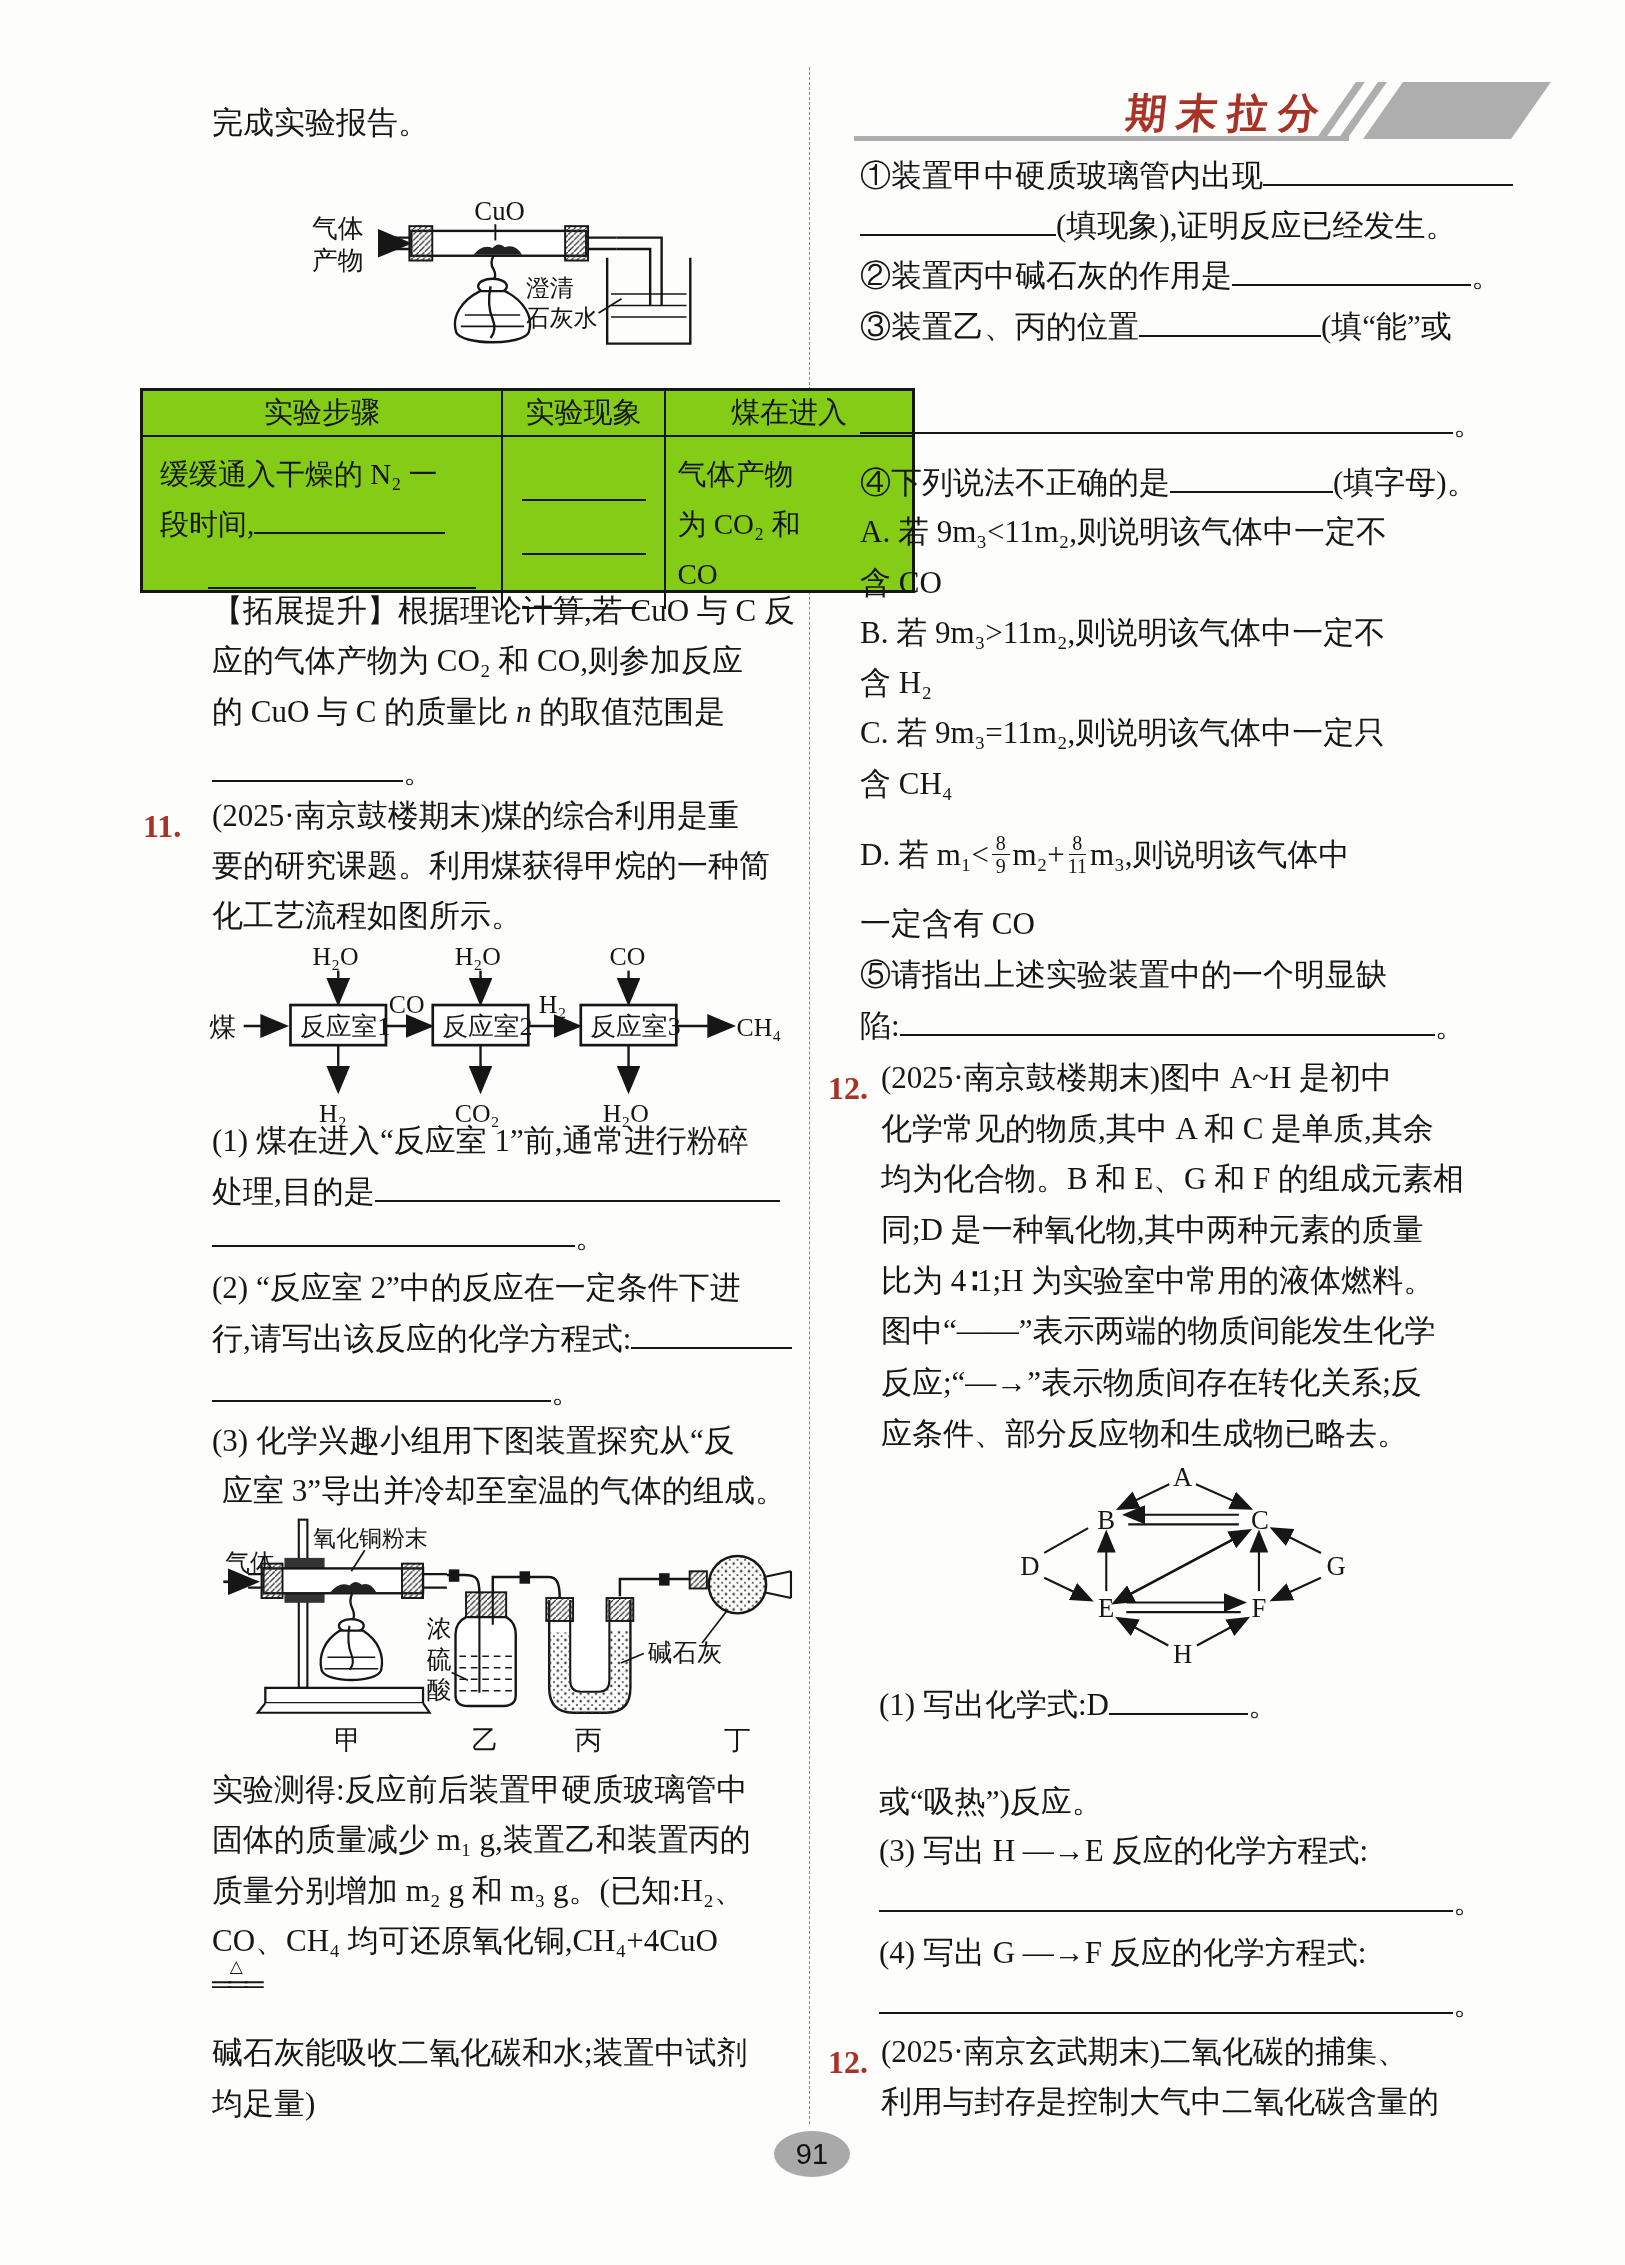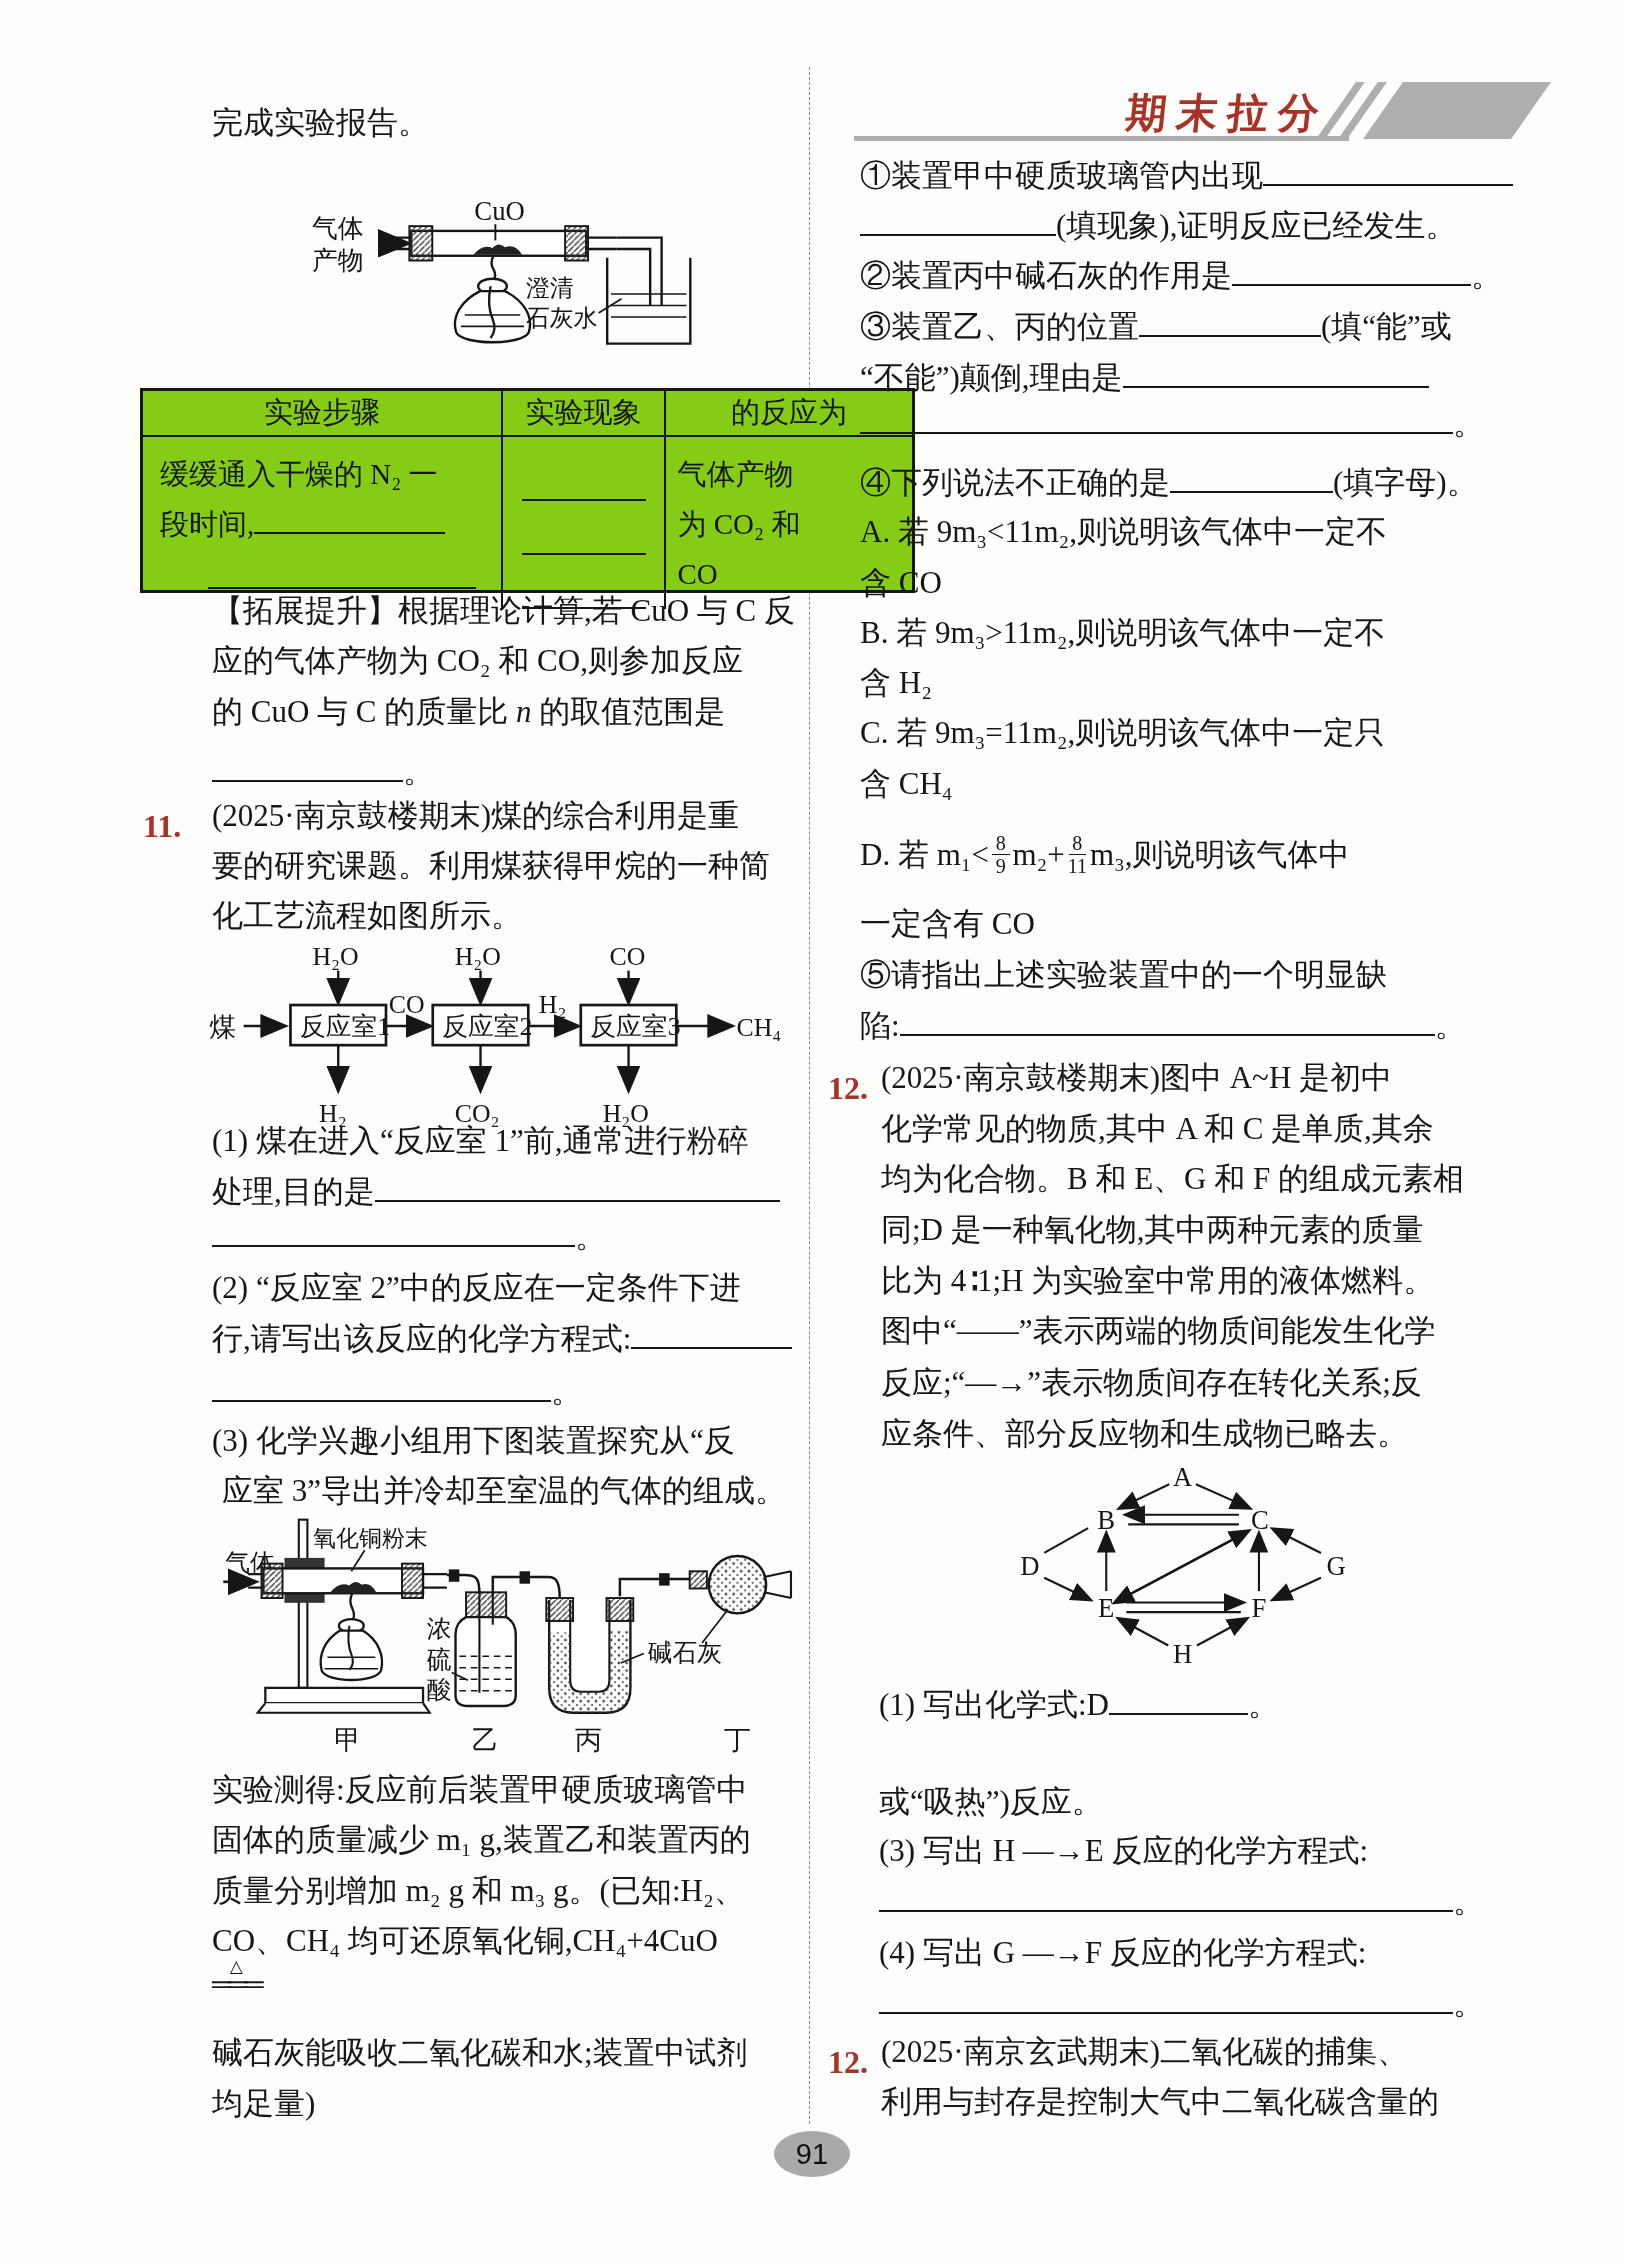--- a/index.html
+++ b/index.html
@@ -94,21 +94,21 @@
     <g>
       <path d="M335,120 V210 H422 V120" fill="none" stroke="#161616" stroke-width="2.5"></path>
       <path d="M339,158 H418 M339,170 H418 M339,182 H418" stroke="#161616" stroke-width="1.6"></path>
     </g>
   </svg>
   </div>
 
   <div class="tbl">
     <div class="cell bR bB th">实验步骤</div>
     <div class="cell bR bB th">实验现象</div>
-    <div class="cell bB th">的反应为</div>
+    <div class="cell bB th">煤在进入</div>
     <div class="cell bR td1">
       <div>缓缓通入干燥的 N₂ 一</div>
       <div><span>段时间,</span><span class="bl" style="width:191px;"></span></div>
       <div style="margin-top:5.7px;"><span class="bl" style="width:268px;margin-left:48px;"></span></div>
     </div>
     <div class="cell bR td2">
       <span class="bl" style="width:124px;"></span>
       <span class="bl" style="width:124px;"></span>
       <span class="bl" style="width:124px;"></span>
     </div>
@@ -270,21 +270,20 @@
         <span class="eq">═══</span>
       </span>
   </div>
   <div class="t" style="left:212px;top:2033px;">碱石灰能吸收二氧化碳和水;装置中试剂</div>
   <div class="t" style="left:212px;top:2084px;">均足量)</div>
 
   <div class="t" style="left:860px;top:155px;"><span>①装置甲中硬质玻璃管内出现</span><span class="bl" style="width:250px;"></span></div>
   <div class="t" style="left:860px;top:205px;"><span class="bl" style="width:196px;"></span><span>(填现象),证明反应已经发生。</span></div>
   <div class="t" style="left:860px;top:255px;"><span>②装置丙中碱石灰的作用是</span><span class="bl" style="width:239px;"></span><span>。</span></div>
   <div class="t" style="left:860px;top:306px;"><span>③装置乙、丙的位置</span><span class="bl" style="width:182px;"></span><span>(填“能”或</span></div>
-  <div class="t" style="left:860px;top:357px;"><span>“不能”)颠倒,理由是</span><span class="bl" style="width:306px;"></span></div>
   <div class="t" style="left:860px;top:403px;"><span class="bl" style="width:593px;"></span><span>。</span></div>
   <div class="t" style="left:860px;top:462px;"><span>④下列说法不正确的是</span><span class="bl" style="width:163px;"></span><span>(填字母)。</span></div>
   <div class="t" style="left:860px;top:512px;">A. 若 9m₃&lt;11m₂,则说明该气体中一定不</div>
   <div class="t" style="left:860px;top:563px;">含 CO</div>
   <div class="t" style="left:860px;top:613px;">B. 若 9m₃&gt;11m₂,则说明该气体中一定不</div>
   <div class="t" style="left:860px;top:663px;">含 H₂</div>
   <div class="t" style="left:860px;top:713px;">C. 若 9m₃=11m₂,则说明该气体中一定只</div>
   <div class="t" style="left:860px;top:764px;">含 CH₄</div>
   <div class="t flexl" style="left:860px;top:832px;">
     <span>D. 若 m₁&lt;</span>

